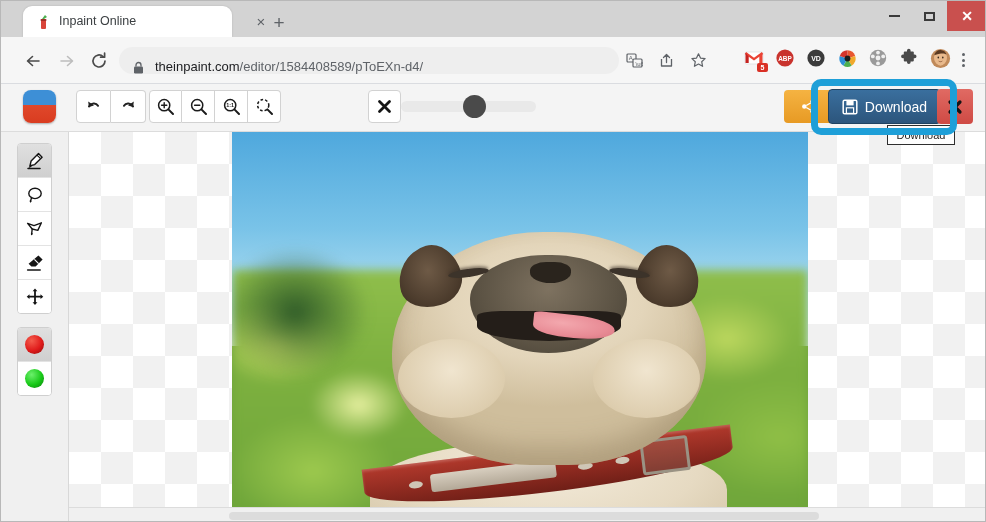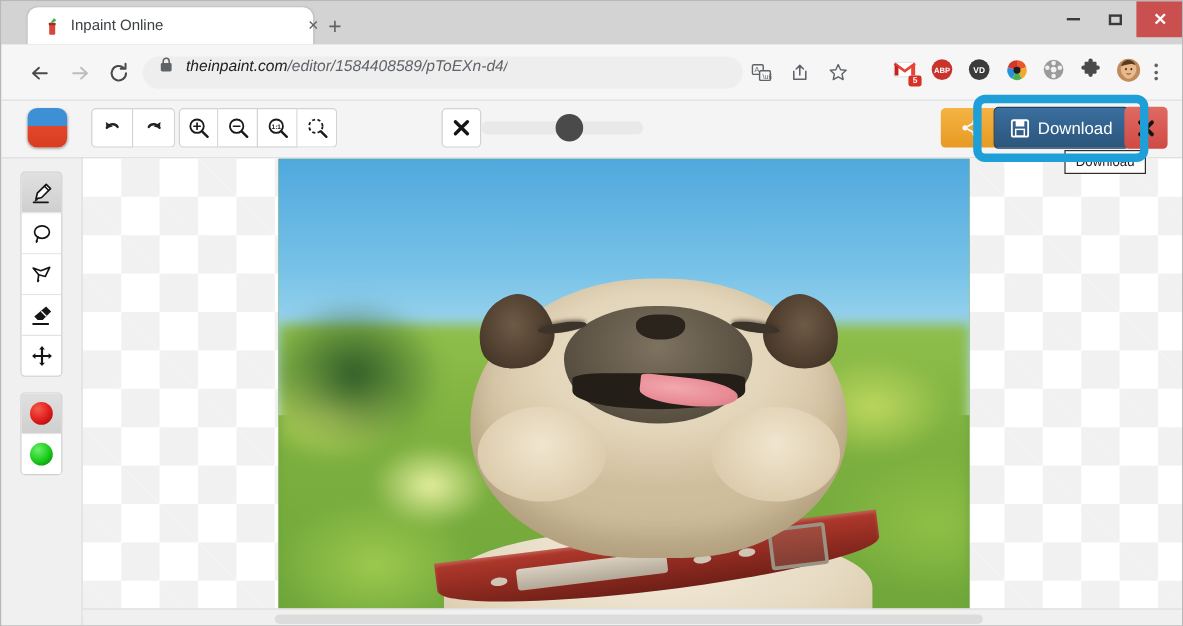--- a/index.html
+++ b/index.html
@@ -16,21 +16,21 @@
     box-sizing:border-box;
     overflow:hidden;
   }
 
   
   .titlebar{
     position:absolute;left:0;top:0;width:986px;height:36px;
     background:#d3d3d3;
   }
   .tab{
-    position:absolute;left:22px;top:5px;width:238px;height:31px;
+    position:absolute;left:22px;top:5px;width:209px;height:31px;
     background:#ffffff;
     border-radius:9px 9px 0 0;
     box-shadow:0 0 2px rgba(0,0,0,.16);
   }
   .tab-favicon{
     position:absolute;left:12px;top:8px;width:16px;height:16px;
   }
   .tab-title{
     position:absolute;left:36px;top:7px;
     font-size:12.5px;color:#3c4043;
@@ -61,21 +61,21 @@
     box-sizing:border-box;
   }
   .navbtn{
     position:absolute;top:10px;width:28px;height:28px;
     display:flex;align-items:center;justify-content:center;
     cursor:pointer;color:#5f6368;
   }
   .omnibox{
     position:absolute;left:118px;top:10px;width:500px;height:27px;
     background:#eeeeee;border-radius:14px;
-    display:flex;align-items:flex-start;font-style:italic;
+    display:flex;align-items:flex-end;
   }
   .lock-icon{margin-left:14px;width:11px;height:13px;flex:0 0 auto;}
   .url{
     margin-left:11px;font-size:13px;color:#202124;white-space:nowrap;
     overflow:hidden;text-overflow:ellipsis;
   }
   .url .host{color:#202124;}
   .url .path{color:#5f6368;}
   .omni-right{position:absolute;left:620px;top:10px;display:flex;align-items:center;gap:6px;}
   .omni-ic{width:26px;height:26px;display:flex;align-items:center;justify-content:center;cursor:pointer;color:#5f6368;}

